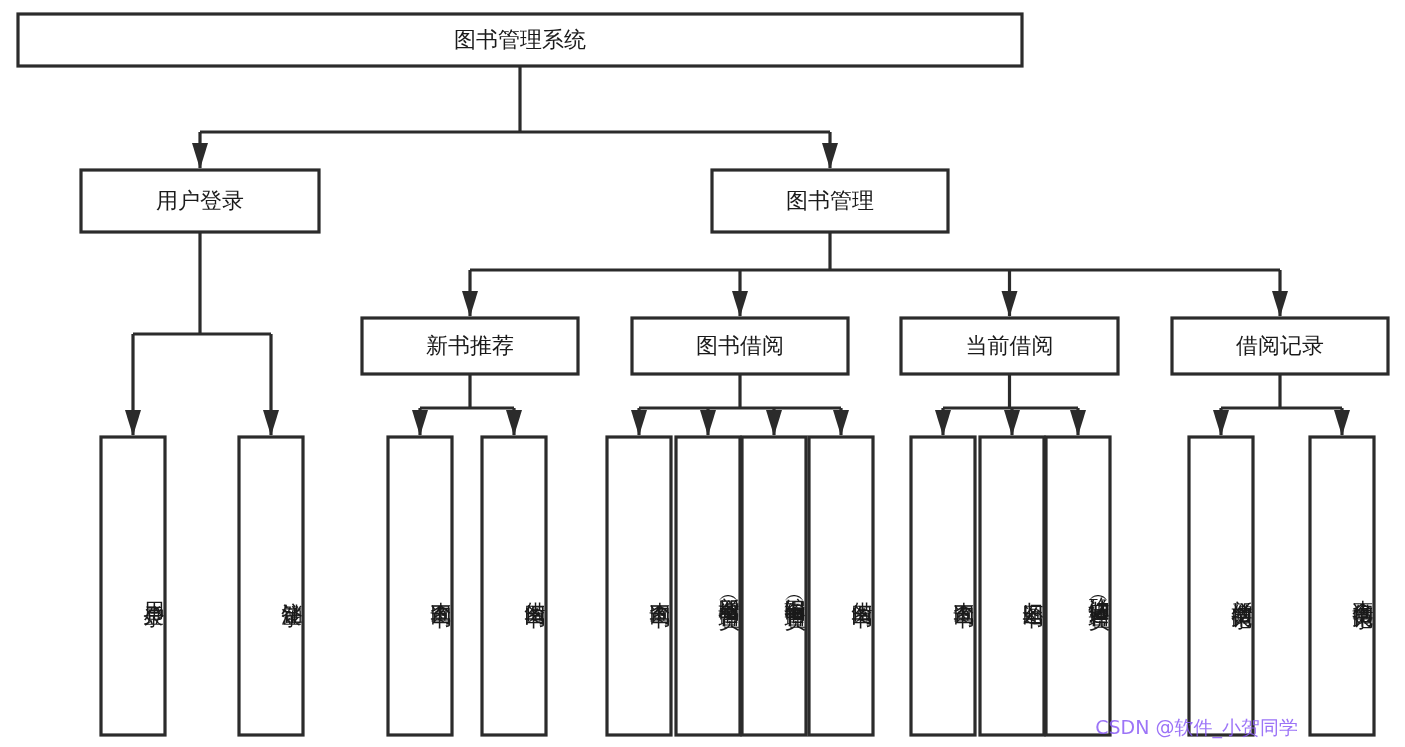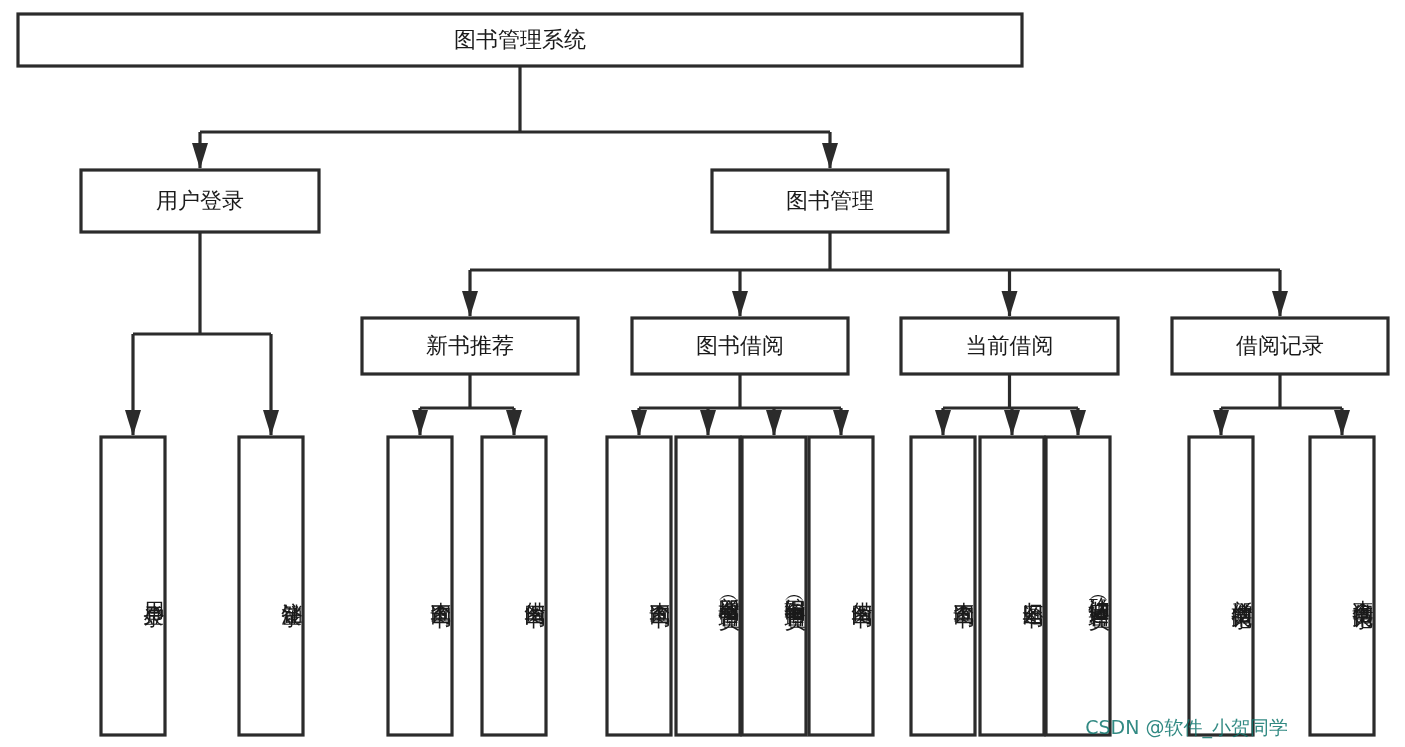--- a/index.html
+++ b/index.html
@@ -62,25 +62,25 @@
     letter-spacing: 2px;
     display: flex;
     align-items: flex-start;
     justify-content: center;
     text-align: center;
     white-space: pre-line;
     pointer-events: none;
   }
   .watermark {
     position: absolute;
-    right: 24px;
+    right: 14px;
     bottom: 6px;
     font-family: "DejaVu Sans", "Liberation Sans", sans-serif;
     font-size: 19px;
-    color: #0f766e;
+    color: #8b5cf6;
     opacity: 0.85;
     white-space: nowrap;
   }
 </style>
 </head>
 <body>
 
 <div id="diagram-root">
 
   <svg id="tree-svg" viewBox="0 0 1405 747" xmlns="http://www.w3.org/2000/svg">

